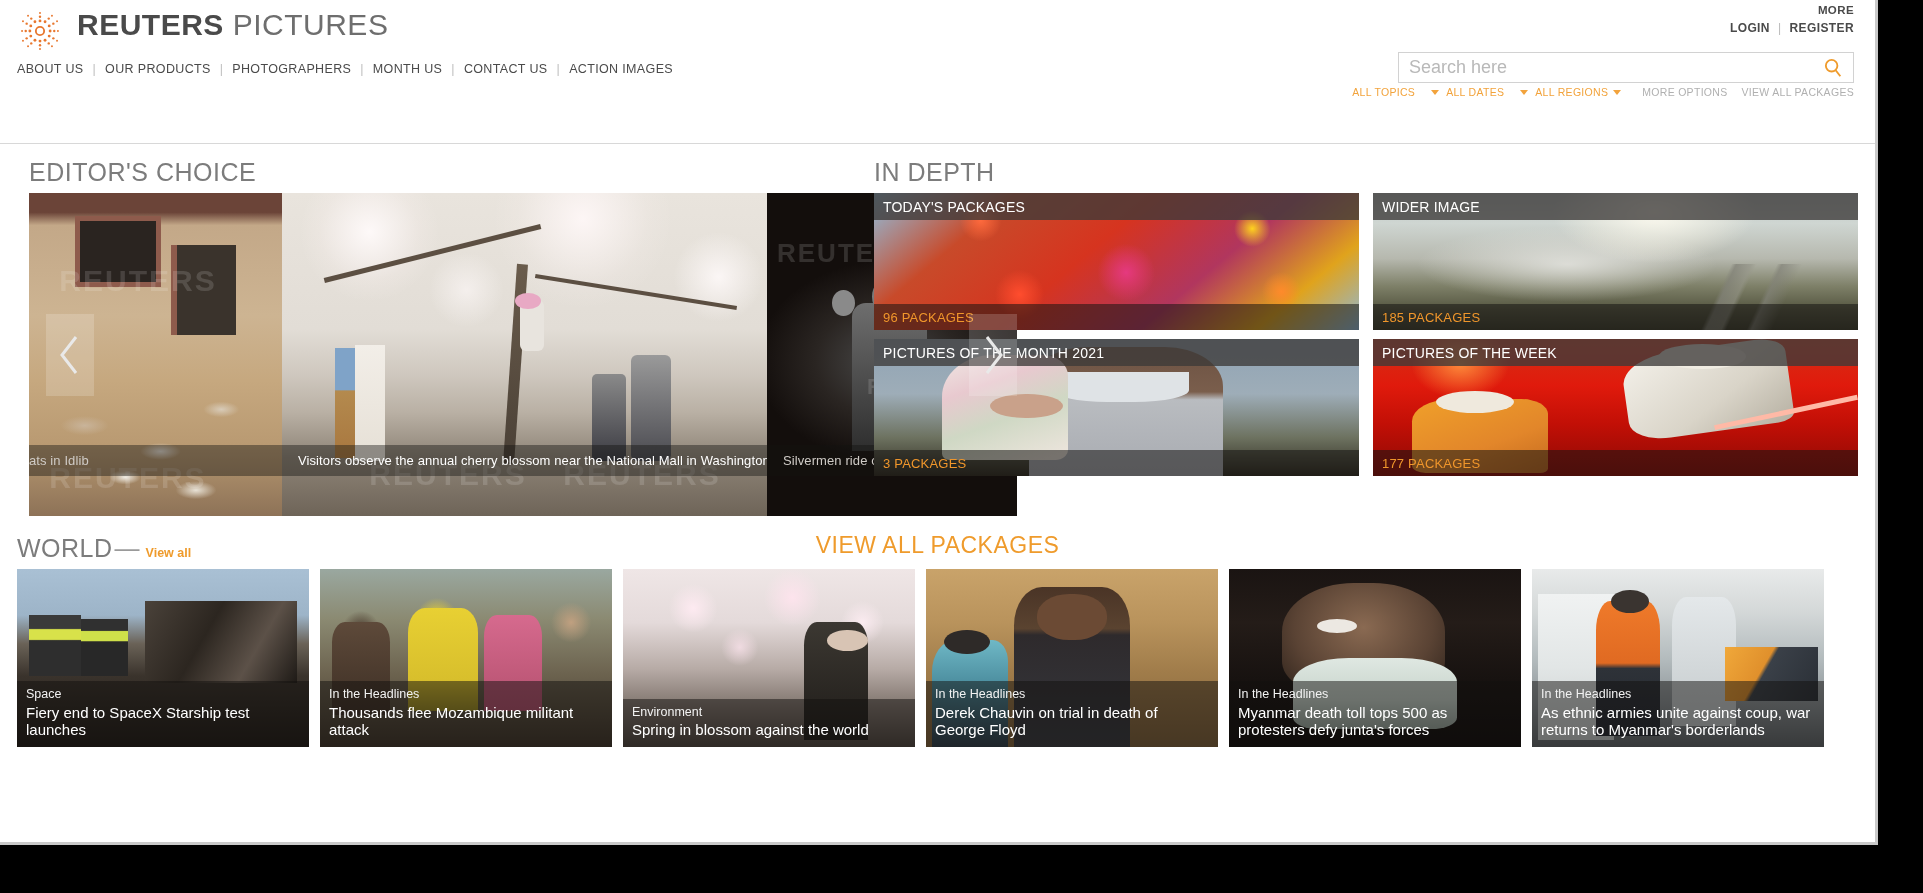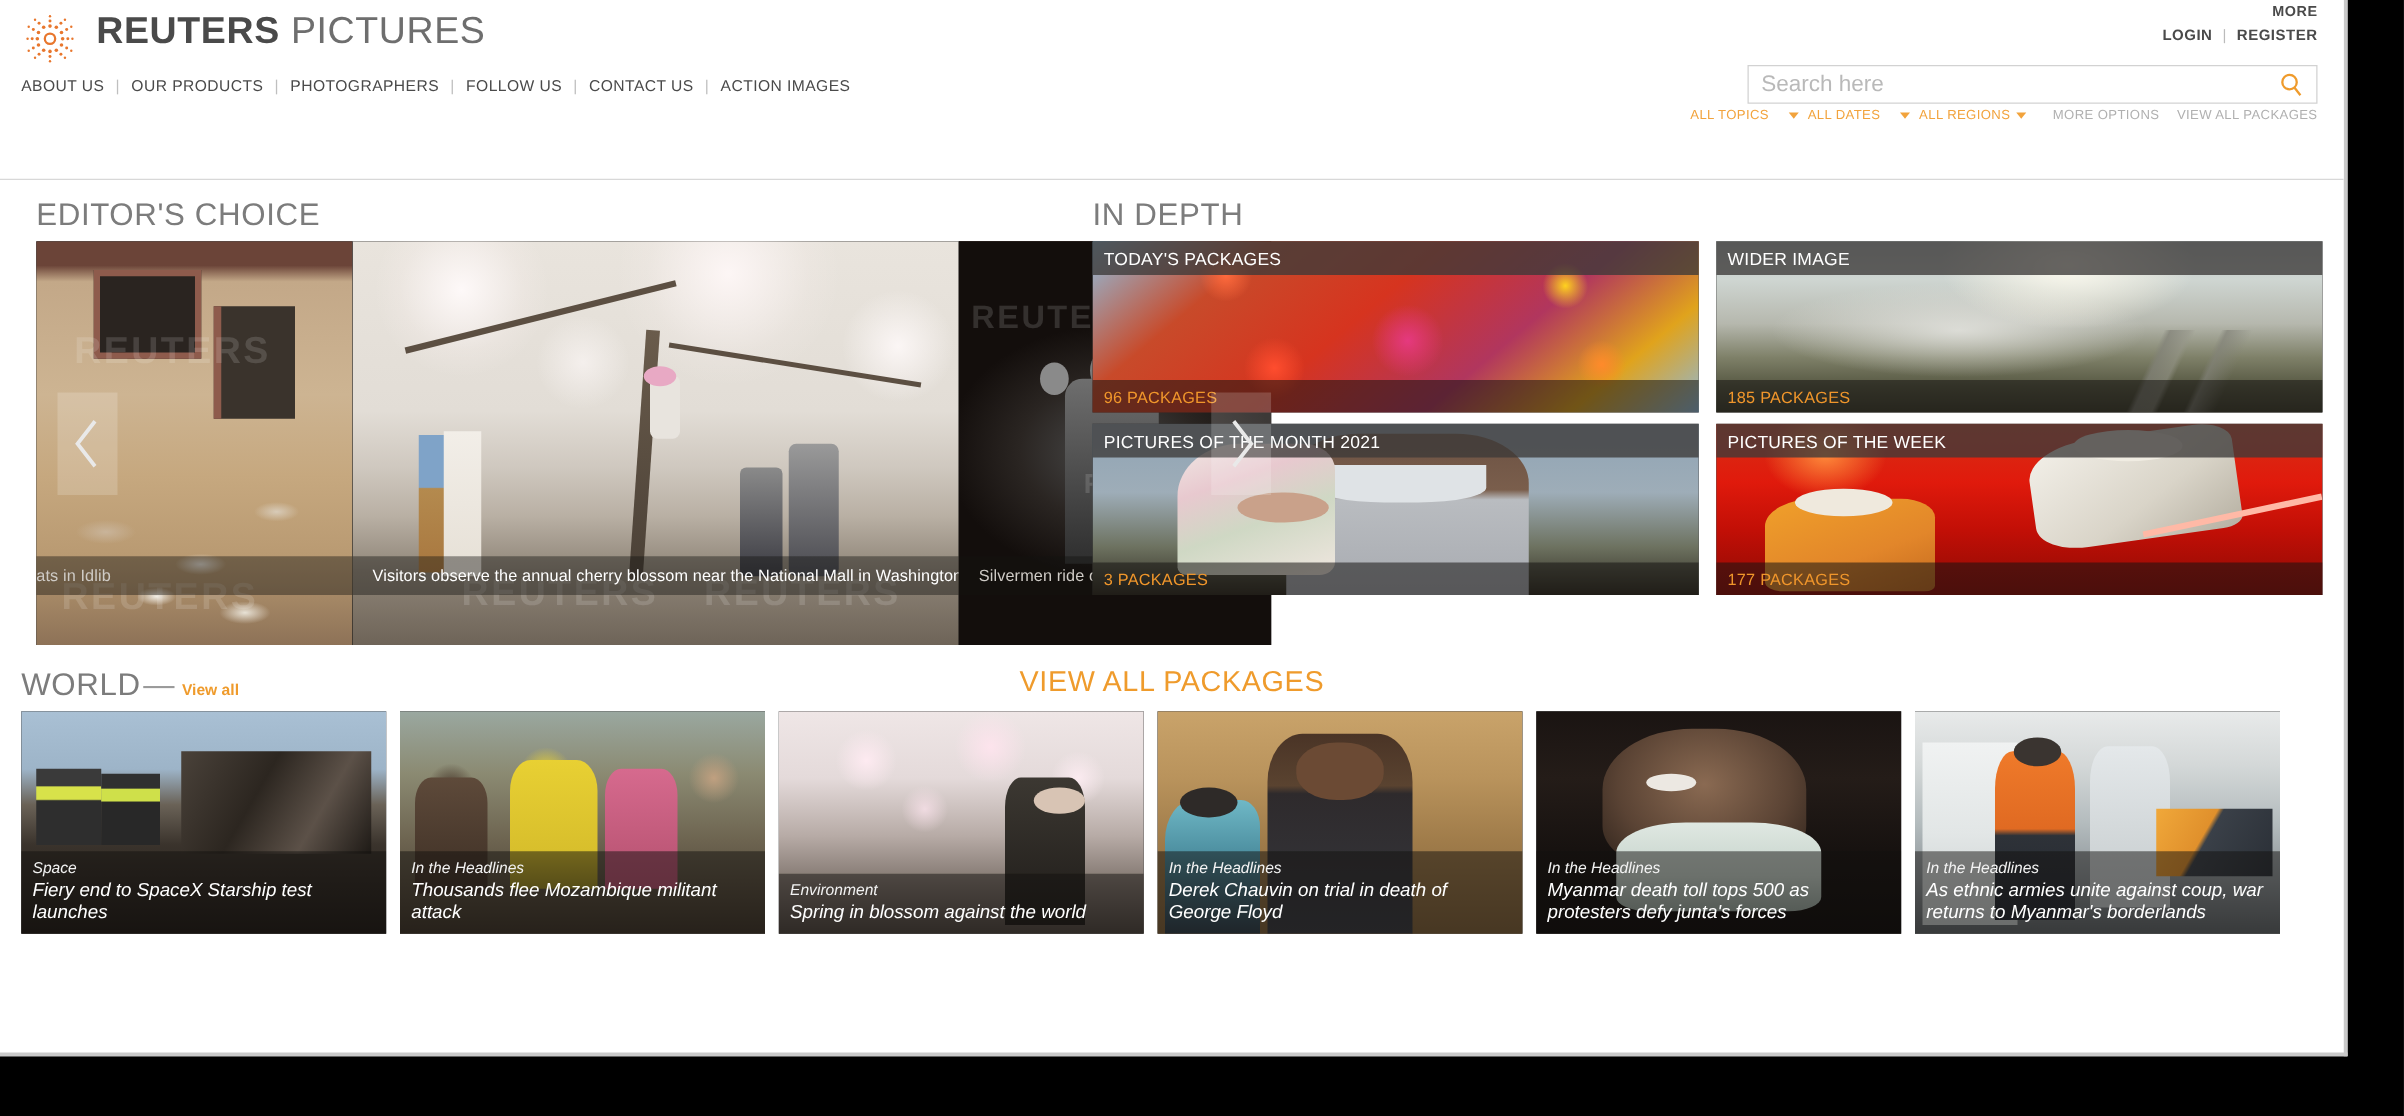--- a/index.html
+++ b/index.html
@@ -171,21 +171,21 @@
   .world-viewall {
     color: #ef9b2c; font-size: 12.5px; font-weight: 600;
     text-decoration: none; margin-left: 4px;
   }
   .viewall-pkgs {
     position: absolute; left: 50%; transform: translateX(-50%);
     color: #ef9b2c; font-size: 23px; font-weight: 300; letter-spacing: .5px;
     text-decoration: none; top: 16px;
   }
 
-  .thumbs { display: flex; gap: 11px; font-style: italic; }
+  .thumbs { display: flex; gap: 11px; }
   .thumb {
     position: relative; width: 292px; height: 178px;
     overflow: hidden; background: #222; cursor: pointer;
   }
   .thumb .art { position: absolute; inset: 0; }
   .thumb .tcap {
     position: absolute; left: 0; right: 0; bottom: 0;
     background: rgba(18,16,14,.5);
     padding: 6px 9px 8px 9px; color: #fff;
   }
@@ -248,21 +248,21 @@
       </div>
     </div>
 
     <div class="topnav">
       <a>ABOUT US</a>
       <span class="sep">|</span>
       <a>OUR PRODUCTS</a>
       <span class="sep">|</span>
       <a>PHOTOGRAPHERS</a>
       <span class="sep">|</span>
-      <a>FOLLOW US</a>
+      <a>MONTH US</a>
       <span class="sep">|</span>
       <a>CONTACT US</a>
       <span class="sep">|</span>
       <a>ACTION IMAGES</a>
     </div>
 
     <div class="util-help">MORE</div>
 
     <div class="util-auth">
       <a>LOGIN</a>

